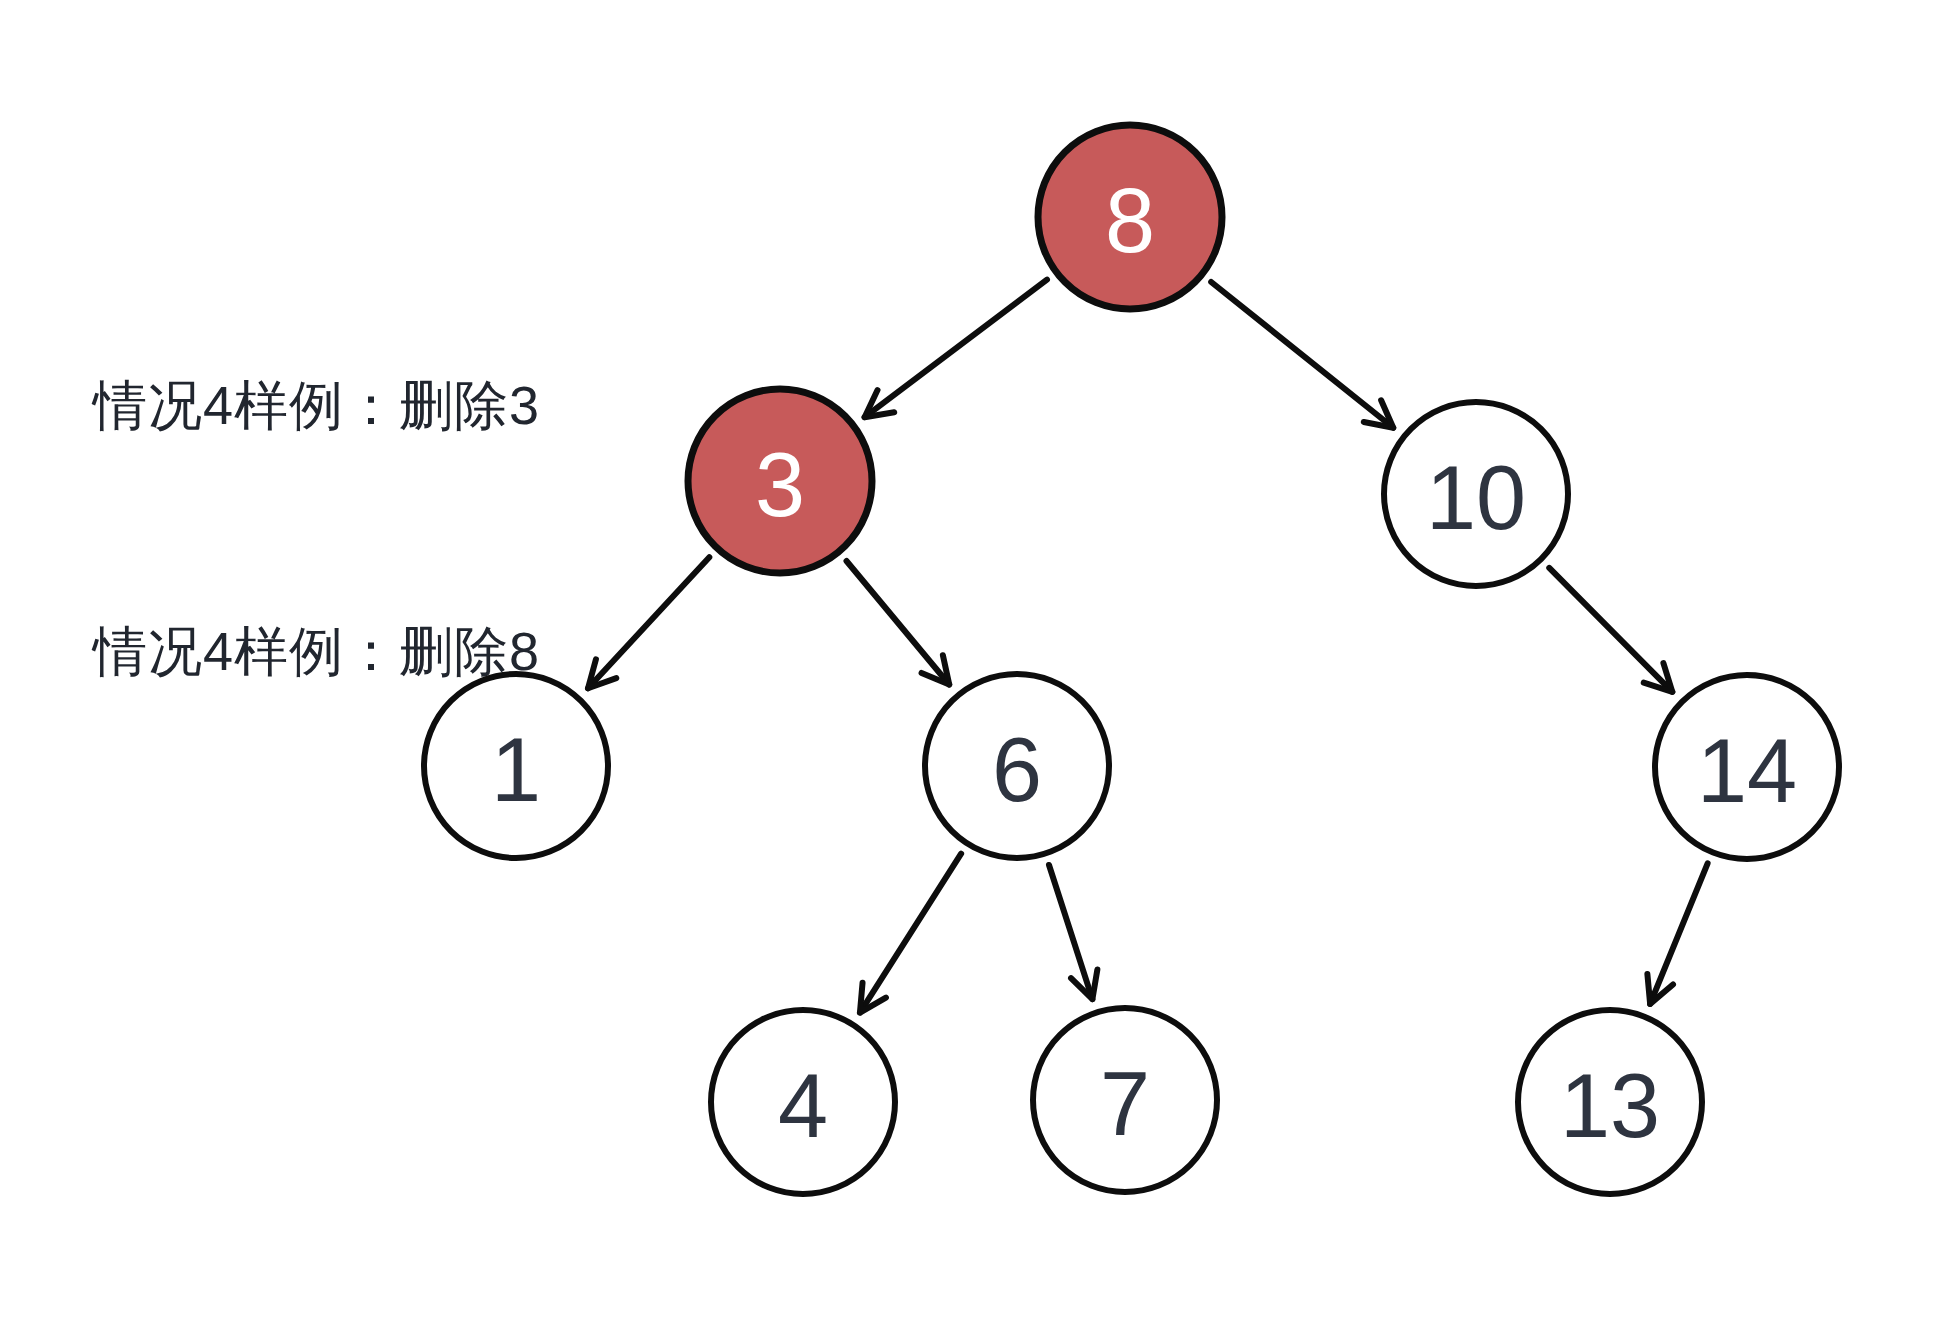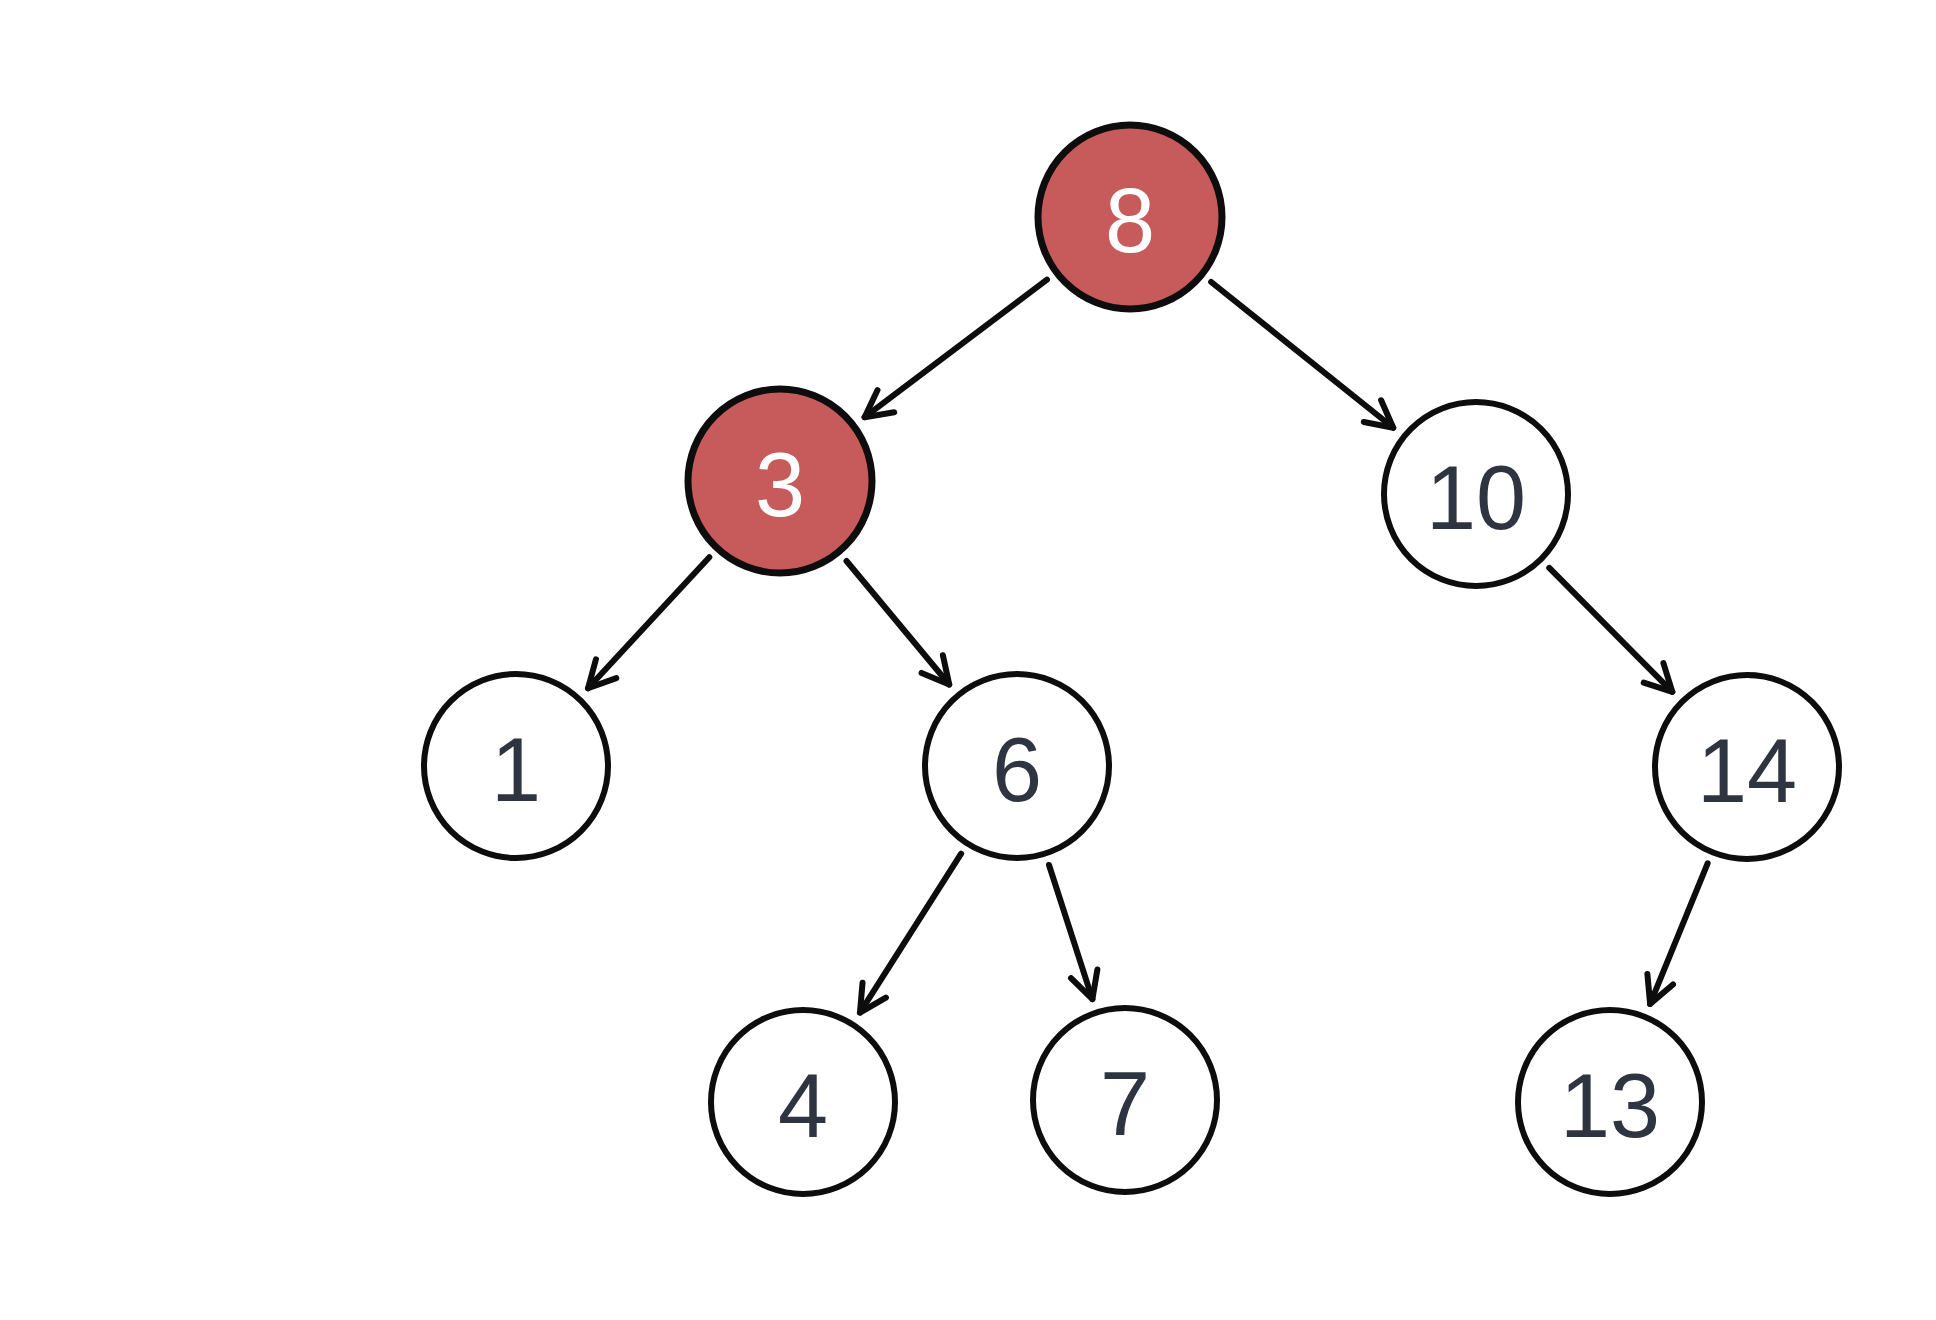--- a/index.html
+++ b/index.html
@@ -38,20 +38,22 @@
   .node-label {
     font-family: "Liberation Sans", "DejaVu Sans", sans-serif;
     font-size: 90px;
   }
 </style>
 </head>
 <body>
 
 <div class="canvas">
   <div class="caption">
+    <div>情况4样例：删除3</div>
+    <div>情况4样例：删除8</div>
   </div>
   <svg id="tree-svg" viewBox="0 0 1936 1320">
       <line x1="1046.9711139622577" y1="279.62750261132567" x2="864.625595384622" y2="417.16812233845656" stroke="#0d0d0d" stroke-width="6" stroke-linecap="round"></line>
       <path d="M 877.5273618761846 390.084097131756 L 864.625595384622 417.16812233845656 L 894.2120214081539 412.2039109052001" fill="none" stroke="#0d0d0d" stroke-width="6" stroke-linecap="round" stroke-linejoin="round"></path>
       <line x1="1211.1874588640396" y1="281.9968962582051" x2="1393.2512438501135" y2="427.7531634291371" stroke="#0d0d0d" stroke-width="6" stroke-linecap="round"></line>
       <path d="M 1363.8203562618564 421.9374213640711 L 1393.2512438501135 427.7531634291371 L 1381.1362484735118 400.3081841610648" fill="none" stroke="#0d0d0d" stroke-width="6" stroke-linecap="round" stroke-linejoin="round"></path>
       <line x1="709.3255513571037" y1="557.296279784945" x2="588.0335726552598" y2="688.2364840653446" stroke="#0d0d0d" stroke-width="6" stroke-linecap="round"></line>
       <path d="M 595.9535276380964 659.3007913473563 L 588.0335726552598 688.2364840653446 L 616.2797006242354 678.1292463239903" fill="none" stroke="#0d0d0d" stroke-width="6" stroke-linecap="round" stroke-linejoin="round"></path>
       <line x1="846.4963491017528" y1="560.9639641097027" x2="949.2248749539827" y2="684.4982673497261" stroke="#0d0d0d" stroke-width="6" stroke-linecap="round"></line>
       <path d="M 921.5592160723807 672.8960555499516 L 949.2248749539827 684.4982673497261 L 942.8625007375387 655.1806925126097" fill="none" stroke="#0d0d0d" stroke-width="6" stroke-linecap="round" stroke-linejoin="round"></path>

